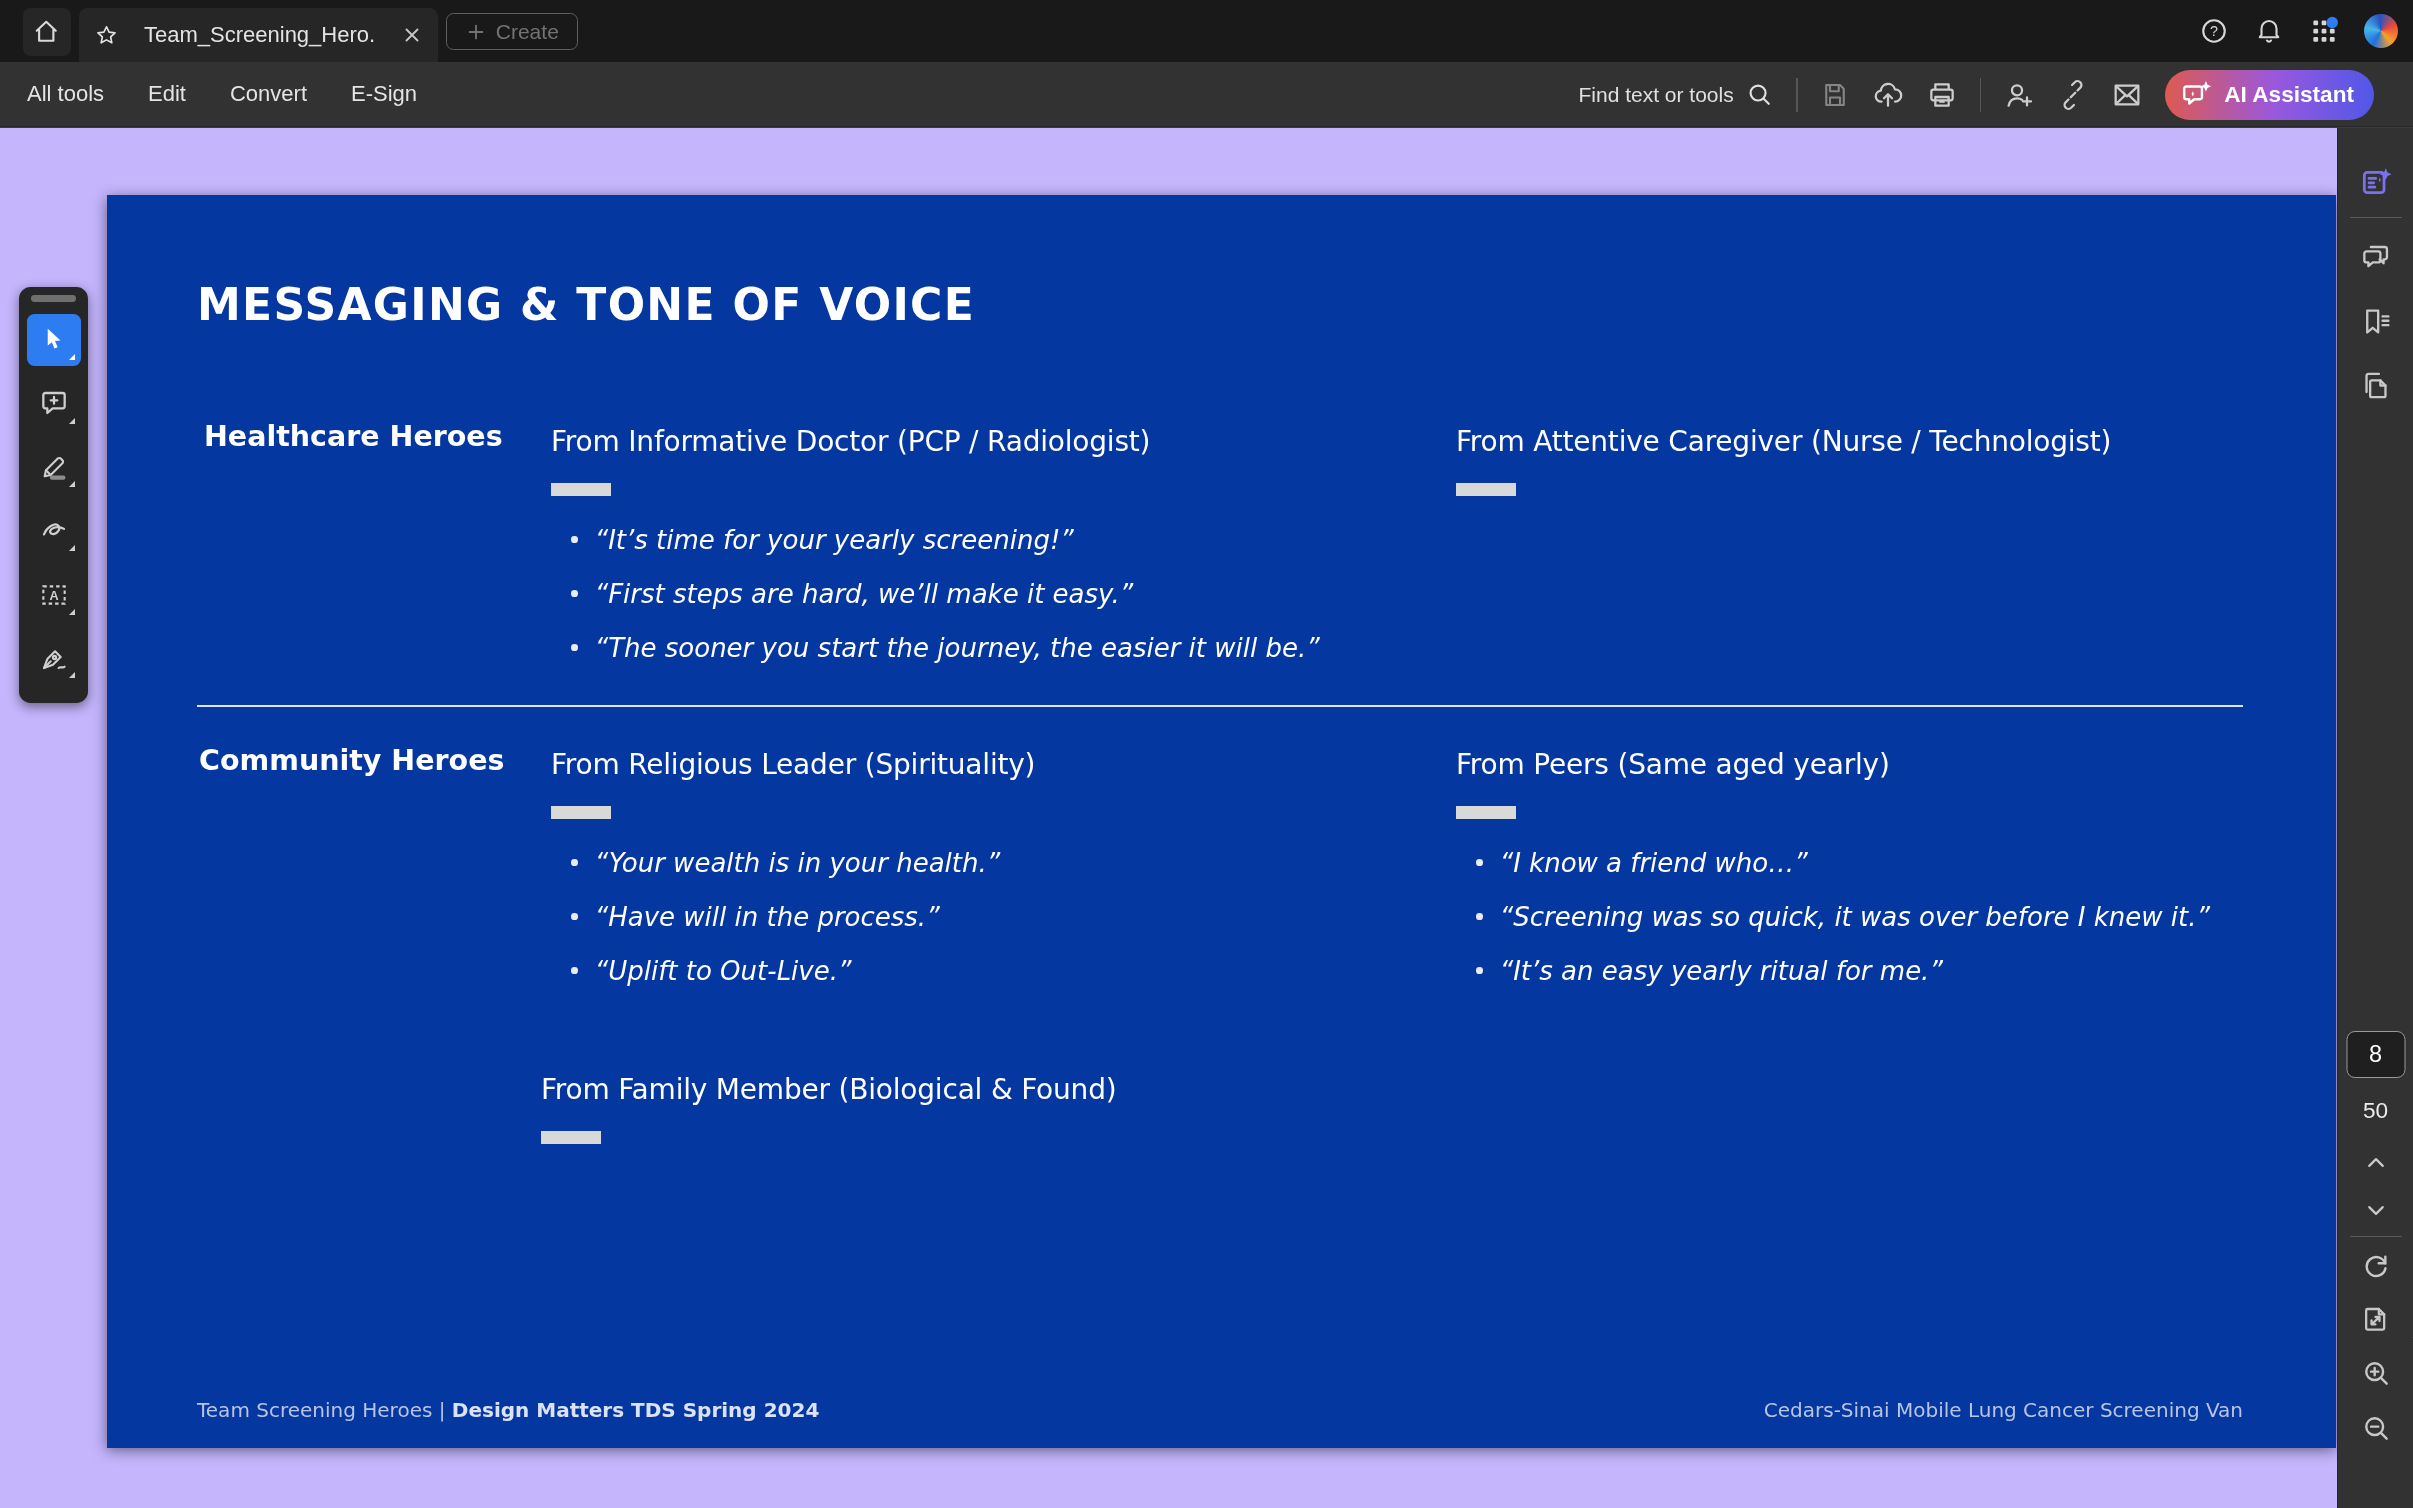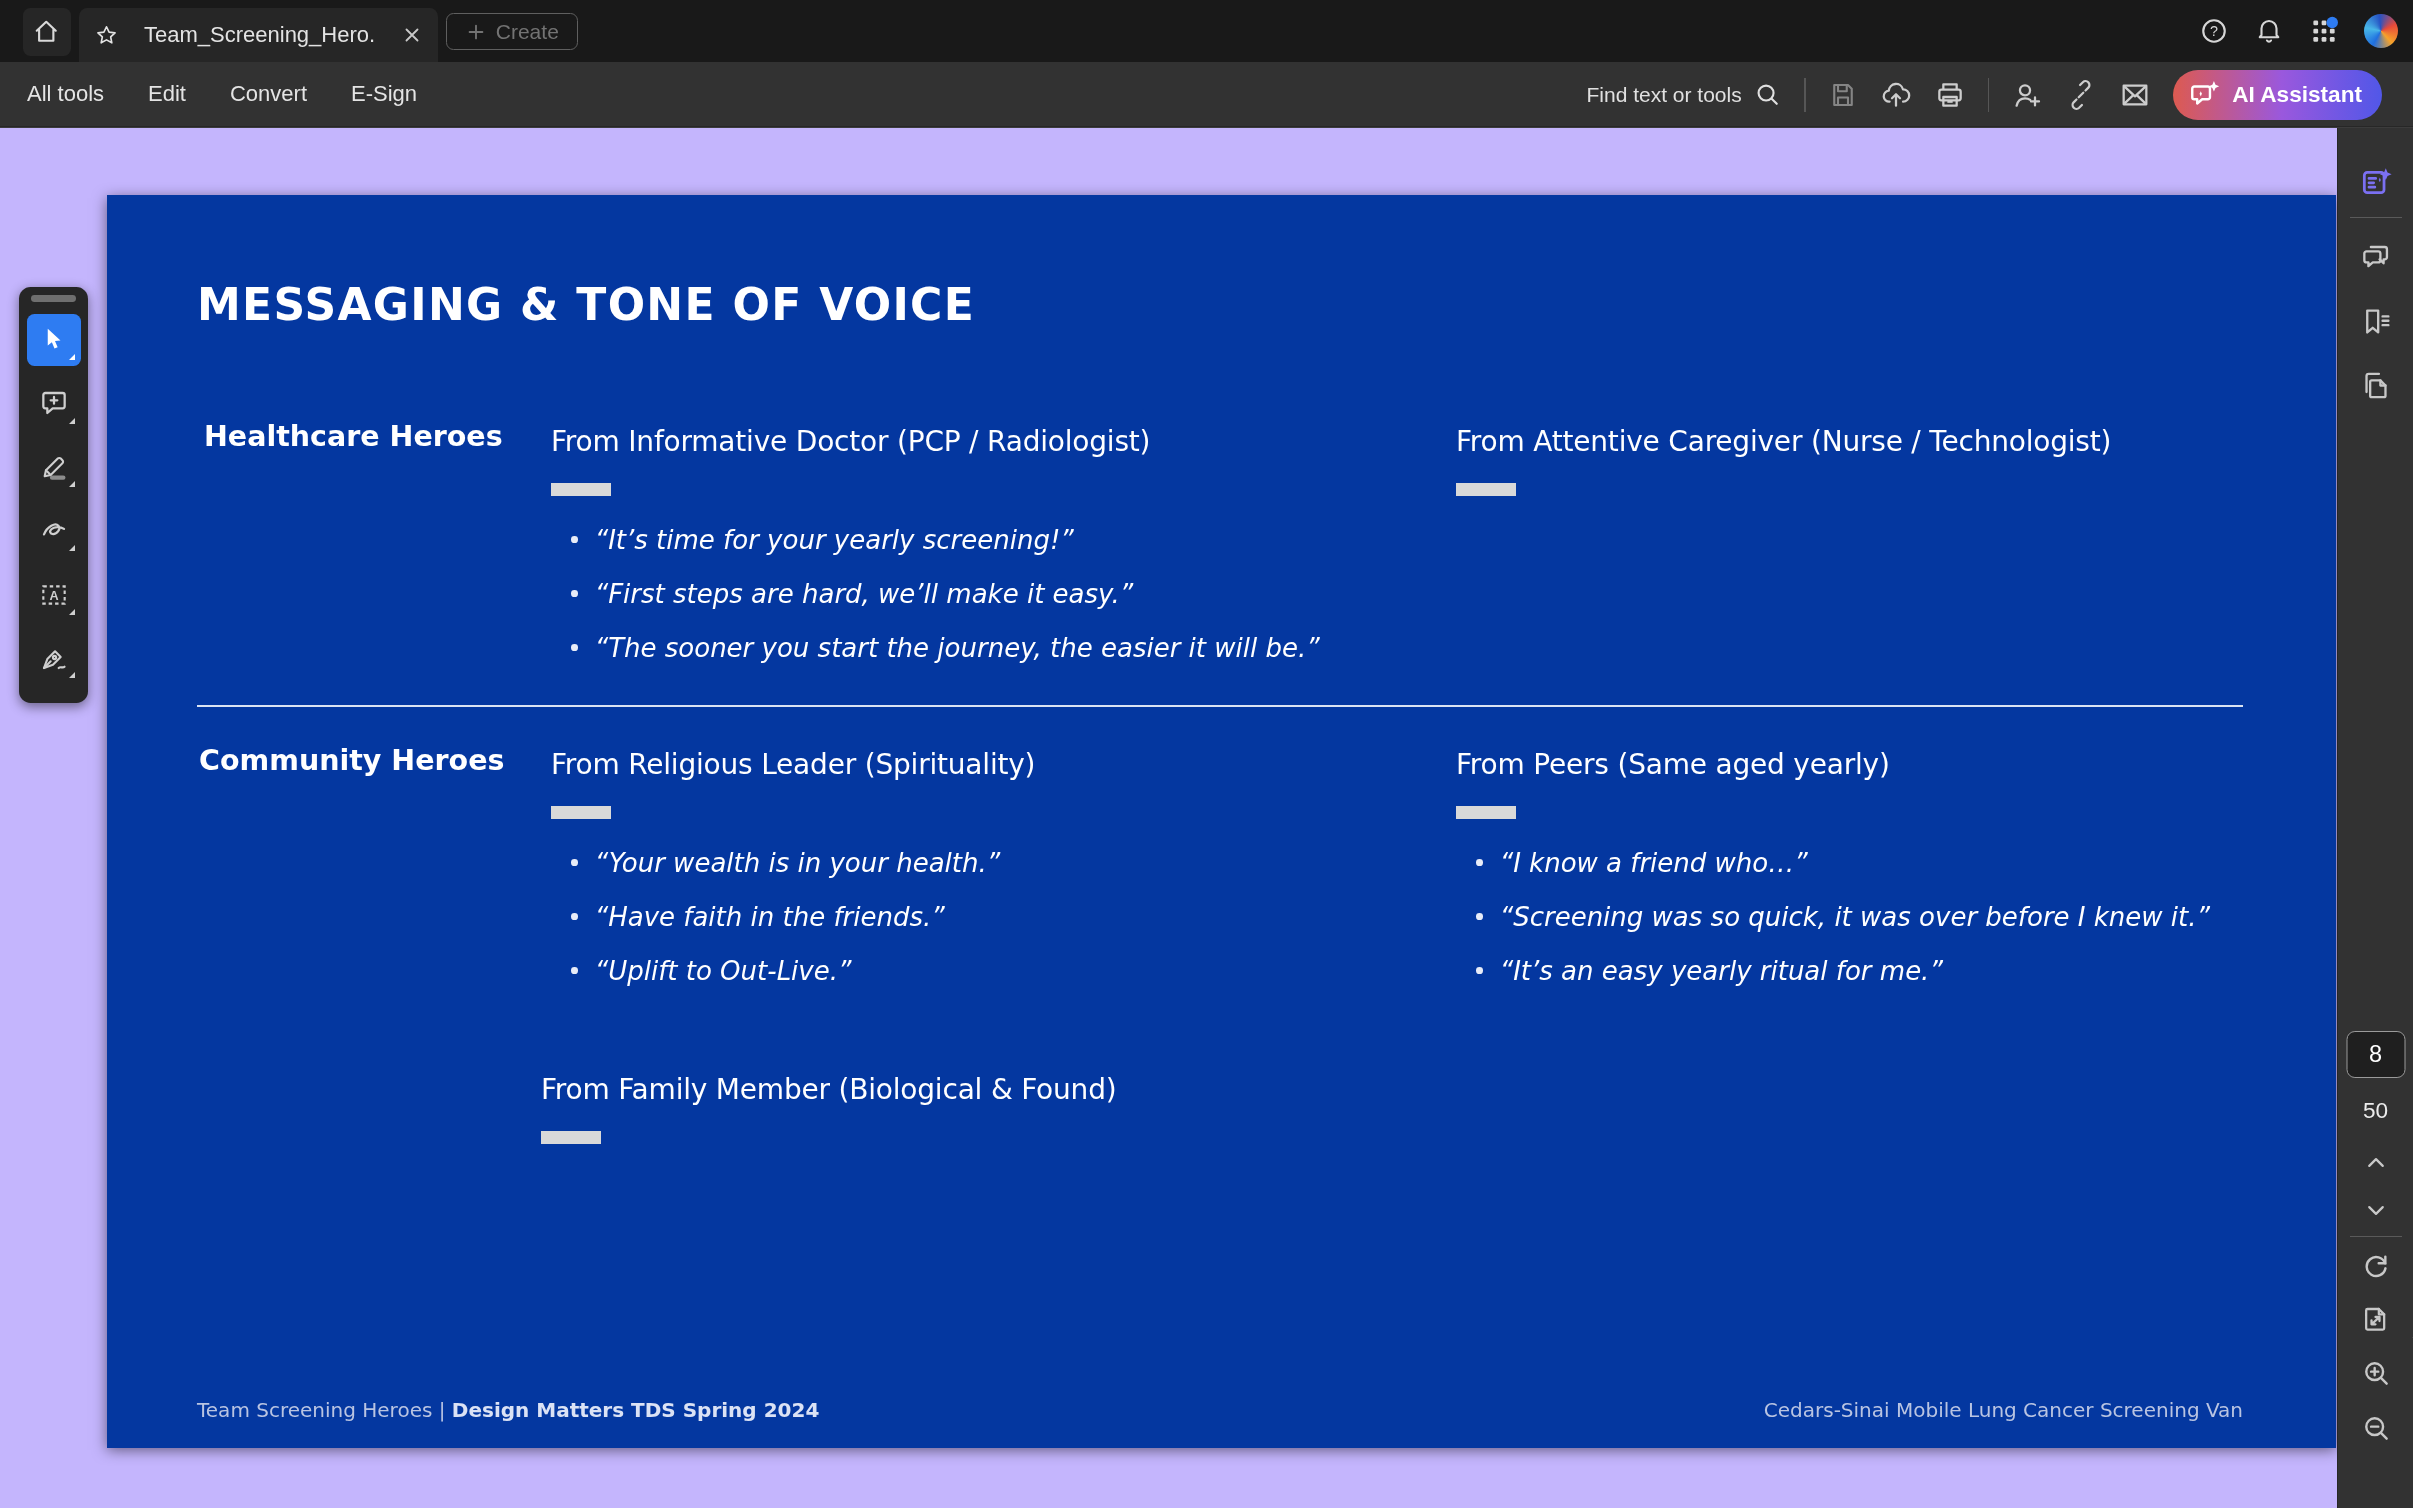--- a/index.html
+++ b/index.html
@@ -26,21 +26,21 @@
   .avatar { width:34px; height:34px; border-radius:50%;
             background:conic-gradient(from 210deg,#1f6fe0,#48b7e8,#2653c4,#e84a3a,#f6a32b,#1f6fe0); }
 
   
   .toolbar { position:absolute; left:0; top:62px; width:2413px; height:65px;
              background:#323232; display:flex; align-items:center;
              border-bottom:0.8px solid #272727; }
   .menus { display:flex; gap:44px; padding-left:27px; color:#e4e4e4; font-size:22px; }
   .menus > div { cursor:default; }
   .tb-right { position:absolute; right:0; top:0; height:65px; display:flex;
-              align-items:center; gap:22px; padding-right:31px; color:#cdcdcd; }
+              align-items:center; gap:22px; padding-right:39px; color:#cdcdcd; }
   .find-group { display:flex; align-items:center; gap:11.7px; color:#e0e0e0; font-size:21px; }
   .vdiv { width:1.7px; height:34px; background:#565656; }
   .tb-ic { display:flex; align-items:center; justify-content:center; }
   .ai-btn { height:50px; border-radius:25px; display:flex; align-items:center; gap:10px;
             padding:0 20px 0 15px; color:#fff; font-size:22.6px; font-weight:bold;
             background:linear-gradient(90deg,#dd5a50 0%,#9a58dd 52%,#5157e8 100%);
             border:none; }
 
   
   .viewer { position:absolute; left:0; top:128px; width:2337px; height:1380px;
@@ -266,21 +266,21 @@
       <div class="col" style="left:444px; top:553px;">
         <div class="col-heading">From Religious Leader (Spirituality)</div>
         <div class="col-bar"></div>
         <ul class="quotes">
           <li>
               <span class="dot"></span>
               <span class="q">“Your wealth is in your health.”</span>
             </li>
           <li>
               <span class="dot"></span>
-              <span class="q">“Have faith in the friends.”</span>
+              <span class="q">“Have will in the process.”</span>
             </li>
           <li>
               <span class="dot"></span>
               <span class="q">“Uplift to Out-Live.”</span>
             </li>
         </ul>
       </div>
       <div class="col" style="left:1349px; top:553px;">
         <div class="col-heading">From Peers (Same aged yearly)</div>
         <div class="col-bar"></div>

